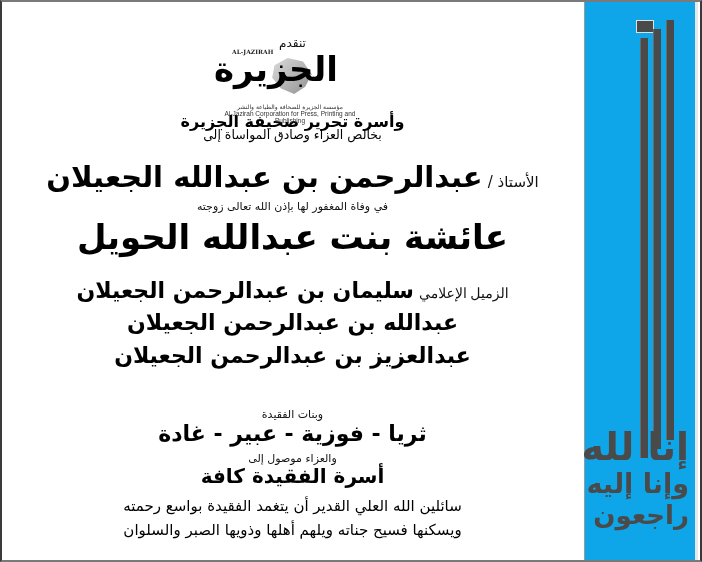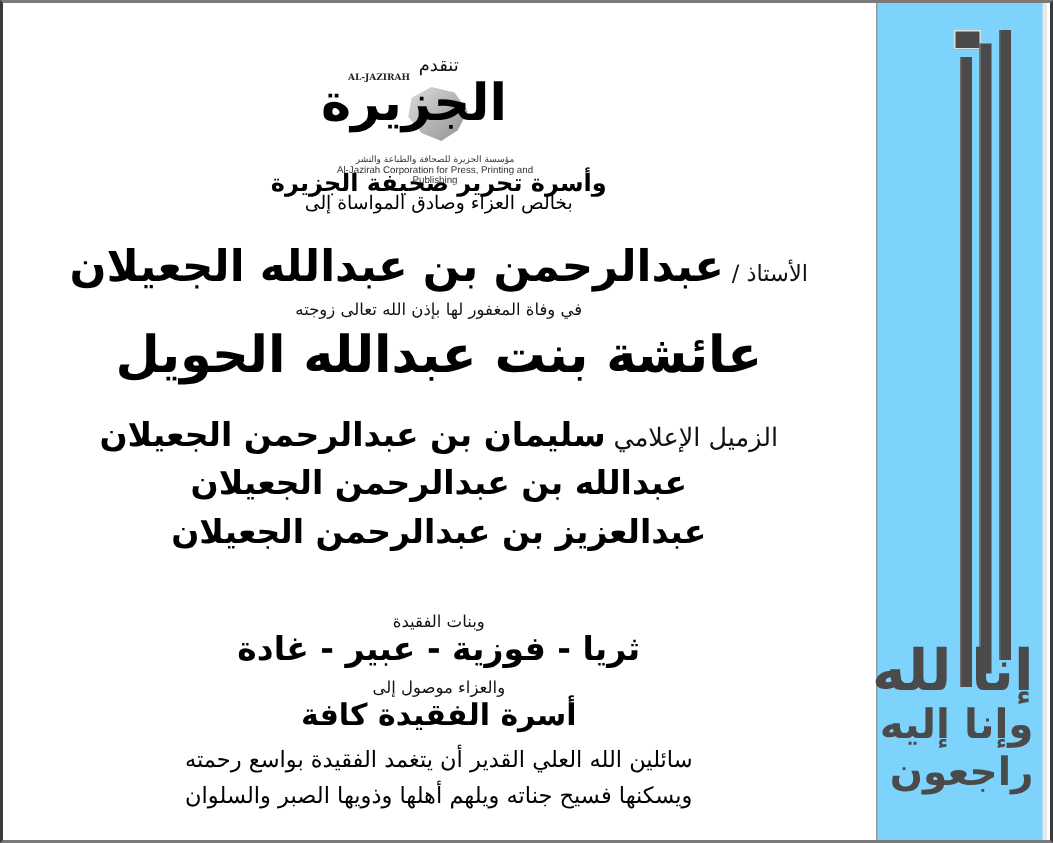--- a/index.html
+++ b/index.html
@@ -45,21 +45,21 @@
     background: linear-gradient(135deg, #d8d8d8, #7a7a7a);
     clip-path: polygon(10% 20%, 40% 0%, 75% 10%, 95% 45%, 80% 80%, 55% 100%, 25% 85%, 5% 55%);
     opacity: 0.85;
   }
   .logo-sub1 { position: absolute; left: 215px; top: 103px; width: 150px; font-size: 6px; color: #333; direction: rtl; text-align: center; }
   .logo-sub2 { position: absolute; left: 215px; top: 110px; width: 150px; font-size: 6.5px; color: #333; direction: ltr; text-align: center; font-family: "Liberation Sans", sans-serif; }
 
   
   .panel {
     position: absolute; left: 584px; top: 2px; width: 114px; height: 558px;
-    background: #7dd3fc;
+    background: #0ea5e9;
     border-left: 1px solid #9a9a9a;
     border-right: 3px solid #e8e8e8;
     box-sizing: border-box;
   }
   .bar {
     position: absolute; width: 7px; background: #4a4a4a;
     border-left: 1px solid #6a6a6a;
   }
   .shadda {
     position: absolute; left: 51px; top: 18px; width: 16px; height: 11px;
@@ -86,21 +86,21 @@
 
   <div class="line" style="top:160px;">
     <span class="small-b" style="font-size:15px;">الأستاذ /</span>
     <span class="big" style="font-size:29px;">عبدالرحمن بن عبدالله الجعيلان</span>
   </div>
 
   <div class="line big" style="top:217px; font-size:34px;">عائشة بنت عبدالله الحويل</div>
 
 
   <div class="line" style="top:278px;">
-    <span class="small" style="font-size:17px;">الزميل الإعلامي</span>
+    <span class="small" style="font-size:14px;font-family:Liberation Serif, serif;">الزميل الإعلامي</span>
     <span class="mid">سليمان بن عبدالرحمن الجعيلان</span>
   </div>
   <div class="line mid" style="top:310px;">عبدالله بن عبدالرحمن الجعيلان</div>
   <div class="line mid" style="top:343px;">عبدالعزيز بن عبدالرحمن الجعيلان</div>
 
   <div class="line small" style="top:408px;">وبنات الفقيدة</div>
   <div class="line mid" style="top:421px;">ثريا - فوزية - عبير - غادة</div>
 
   <div class="line small" style="top:452px;">والعزاء موصول إلى</div>
   <div class="line mid" style="top:464px; font-size:20px;">أسرة الفقيدة كافة</div>

